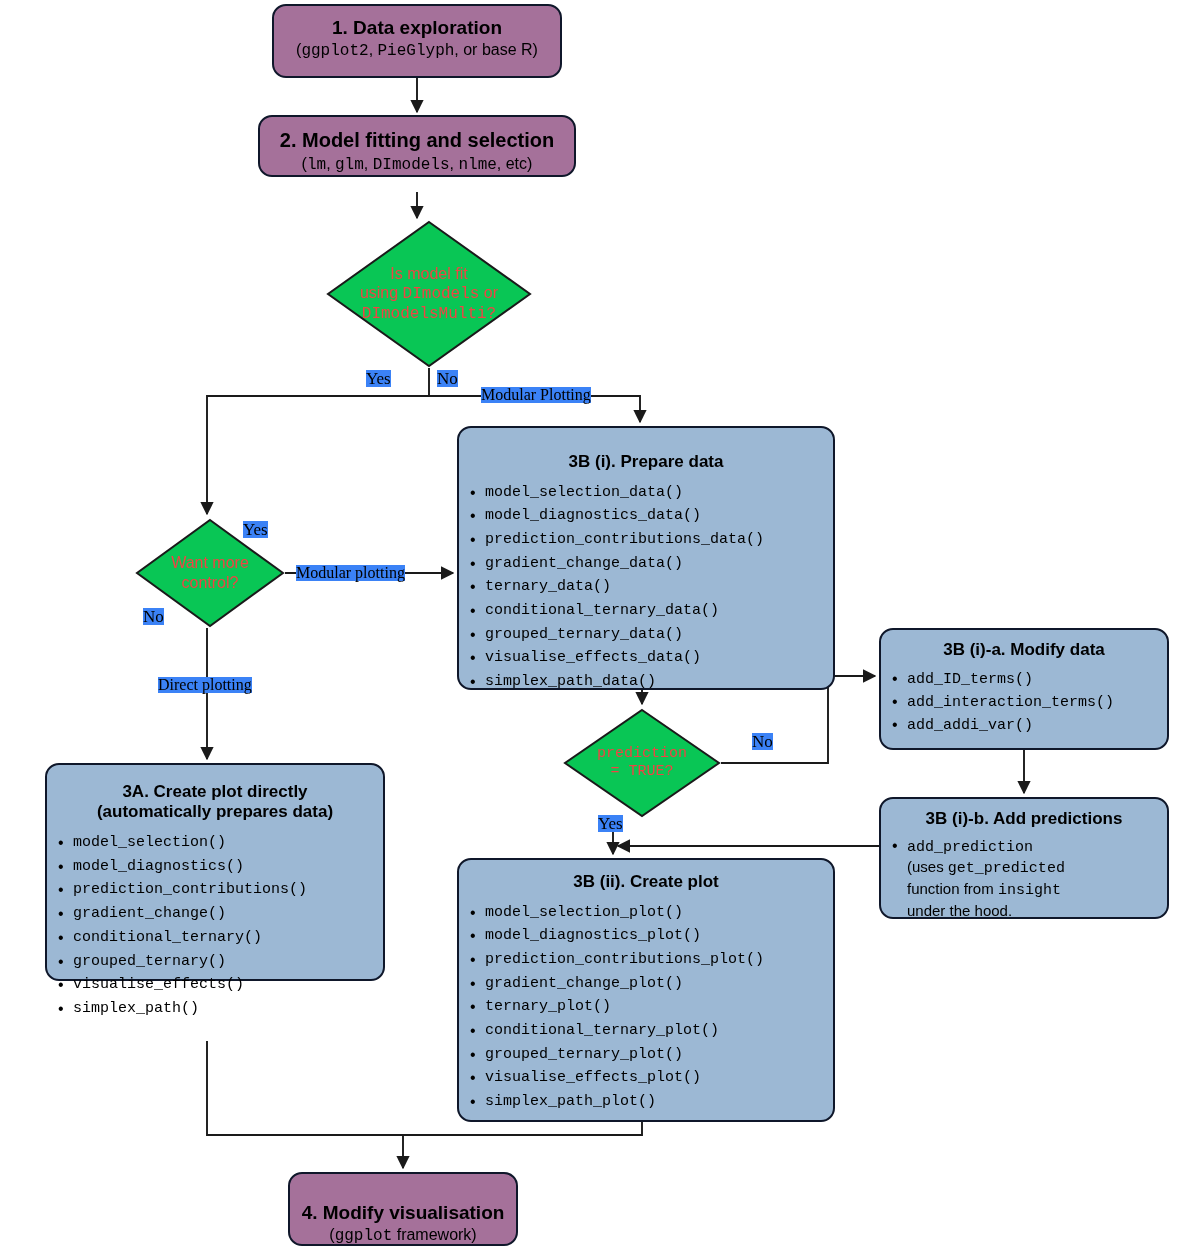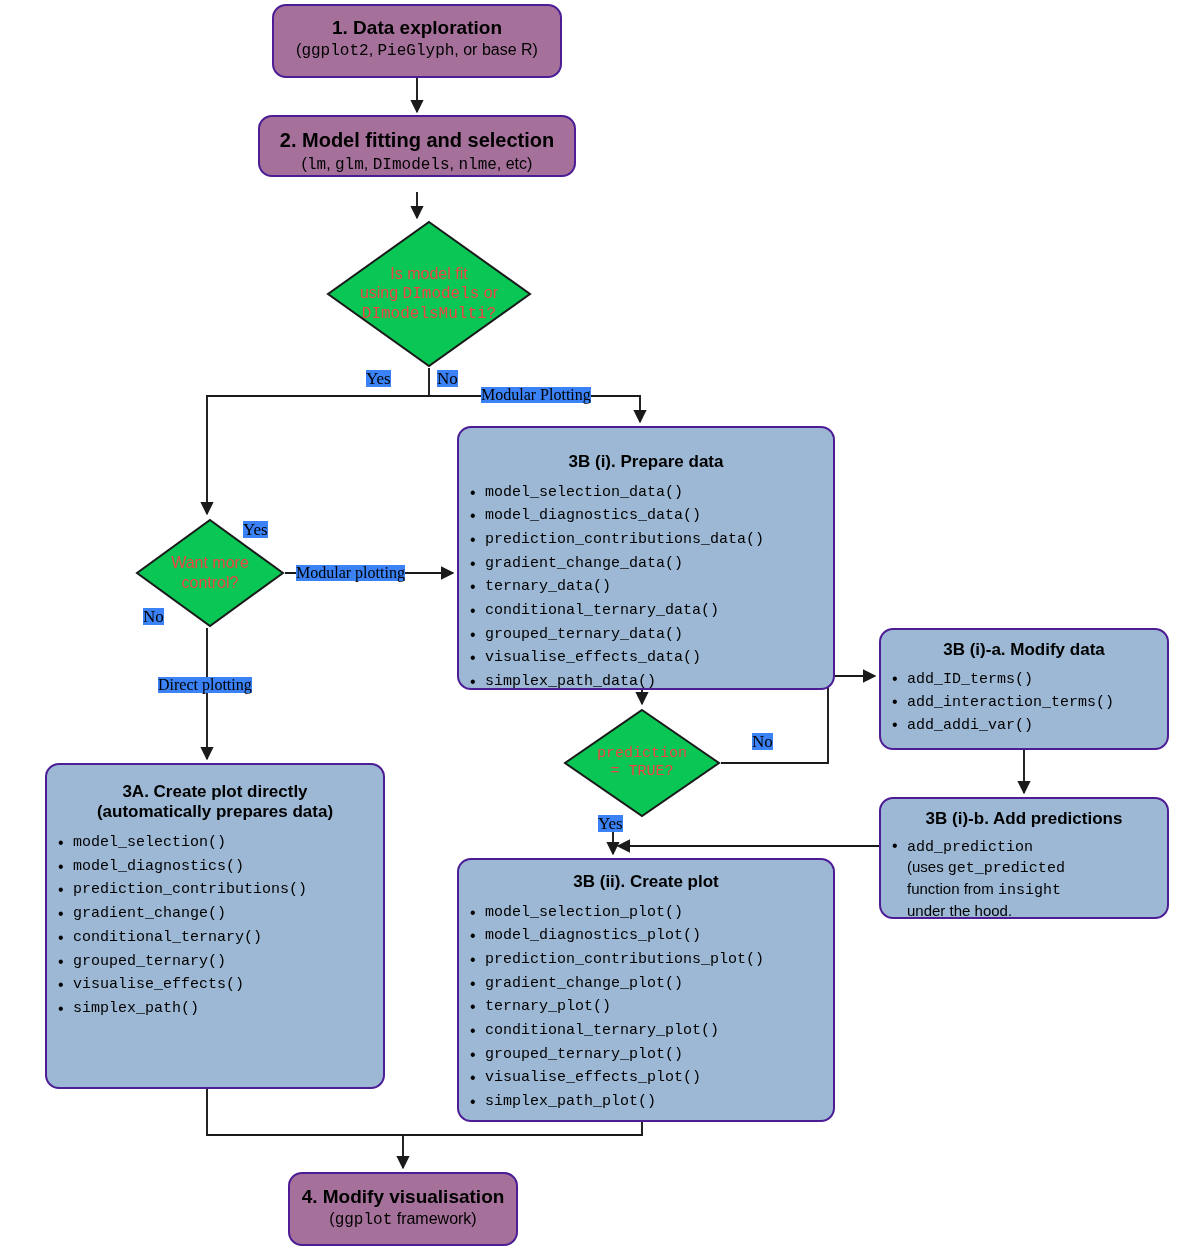--- a/index.html
+++ b/index.html
@@ -18,21 +18,21 @@
   svg.edges {
     position: absolute;
     left: 0; top: 0;
     width: 1184px;
     height: 1249px;
     pointer-events: none;
   }
   .node {
     position: absolute;
     box-sizing: border-box;
-    border: 2px solid #4c1d95;
+    border: 2px solid #0f172a;
     border-radius: 14px;
     color: #000;
   }
   .node.purple { background: #a5719a; }
   .node.blue   { background: #9cb8d4; }
 
   .diamond {
     position: absolute;
     box-sizing: border-box;
     display: flex;
@@ -88,26 +88,26 @@
     font-family: Liberation Serif, serif;
     color: #000;
     background: #3b82f6;
     white-space: nowrap;
     line-height: 1;
   }
 
   
   #n-explore { left: 272px; top: 4px;  width: 290px; height: 74px; padding-top: 11px; }
   #n-model   { left: 258px; top: 115px; width: 318px; height: 62px; padding-top: 12px; }
-  #n-3a      { left: 45px;  top: 763px; width: 340px; height: 326px; padding-top: 17px; }
+  #n-3a      { left: 45px;  top: 763px; width: 340px; height: 218px; padding-top: 17px; }
   #n-3bi     { left: 457px; top: 426px; width: 378px; height: 264px; padding-top: 24px; }
   #n-3bii    { left: 457px; top: 858px; width: 378px; height: 264px; padding-top: 12px; }
   #n-3bia    { left: 879px; top: 628px; width: 290px; height: 122px; padding-top: 10px; }
   #n-3bib    { left: 879px; top: 797px; width: 290px; height: 122px; padding-top: 10px; }
-  #n-modify  { left: 288px; top: 1172px; width: 230px; height: 74px; padding-top: 12px; }
+  #n-modify  { left: 288px; top: 1172px; width: 230px; height: 74px; padding-top: 28px; }
 
   #d-fit      { left: 326px; top: 220px; width: 206px; height: 148px; }
   #d-control  { left: 135px; top: 518px; width: 150px; height: 110px; }
   #d-pred     { left: 563px; top: 708px; width: 158px; height: 110px; }
 </style>
 </head>
 <body>
 
 <div id="canvas">
 

